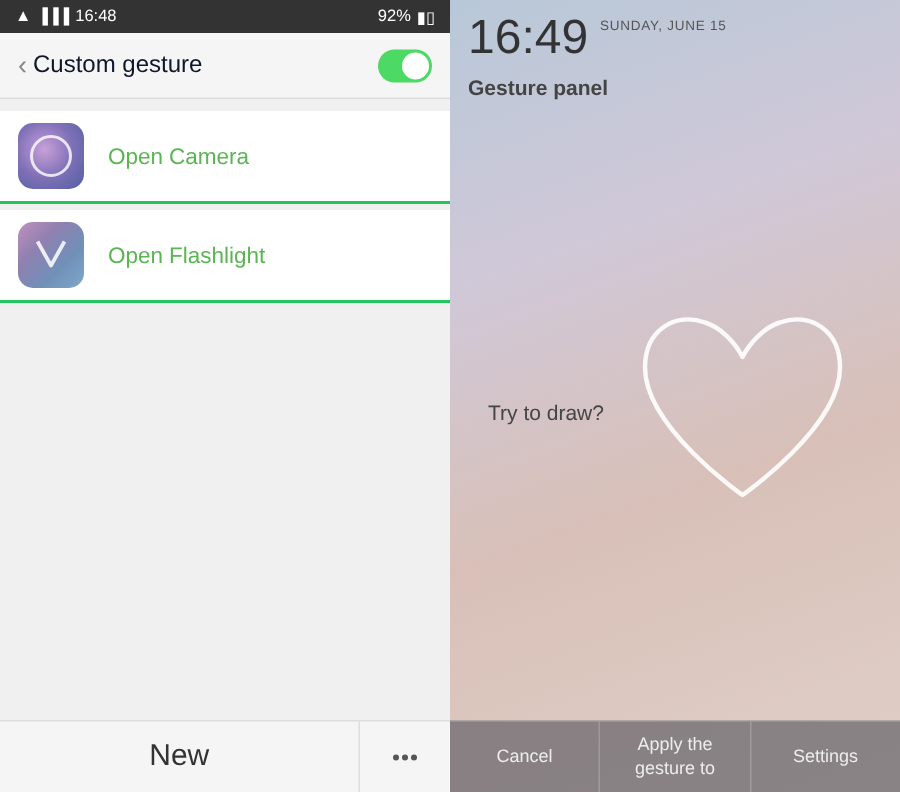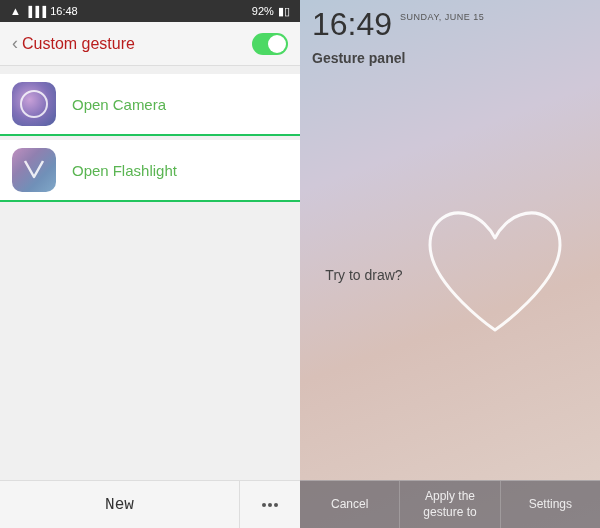--- a/index.html
+++ b/index.html
@@ -57,21 +57,21 @@
       display: flex;
       align-items: center;
       gap: 4px;
       color: #555;
       font-size: 14px;
     }
 
     .nav-title {
       font-size: 16px;
       font-weight: 400;
-      color: #b91c1c;
+      color: #0f172a;
     }
 
     .toggle-switch {
       width: 36px;
       height: 22px;
       background: #4cd964;
       border-radius: 11px;
       position: relative;
       display: flex;
       align-items: center;
@@ -150,25 +150,24 @@
       display: flex;
       border-top: 1px solid #ddd;
       background: #f5f5f5;
       height: 48px;
     }
 
     .new-btn {
       flex: 1;
       border: none;
       background: transparent;
-      font-size: 16px;
+      font-size: 20px;
       color: #333;
       cursor: pointer;
       border-right: 1px solid #ddd;
-      font-family: Liberation Mono, monospace;
     }
 
     .more-btn {
       width: 60px;
       border: none;
       background: transparent;
       font-size: 18px;
       color: #333;
       cursor: pointer;
       display: flex;

